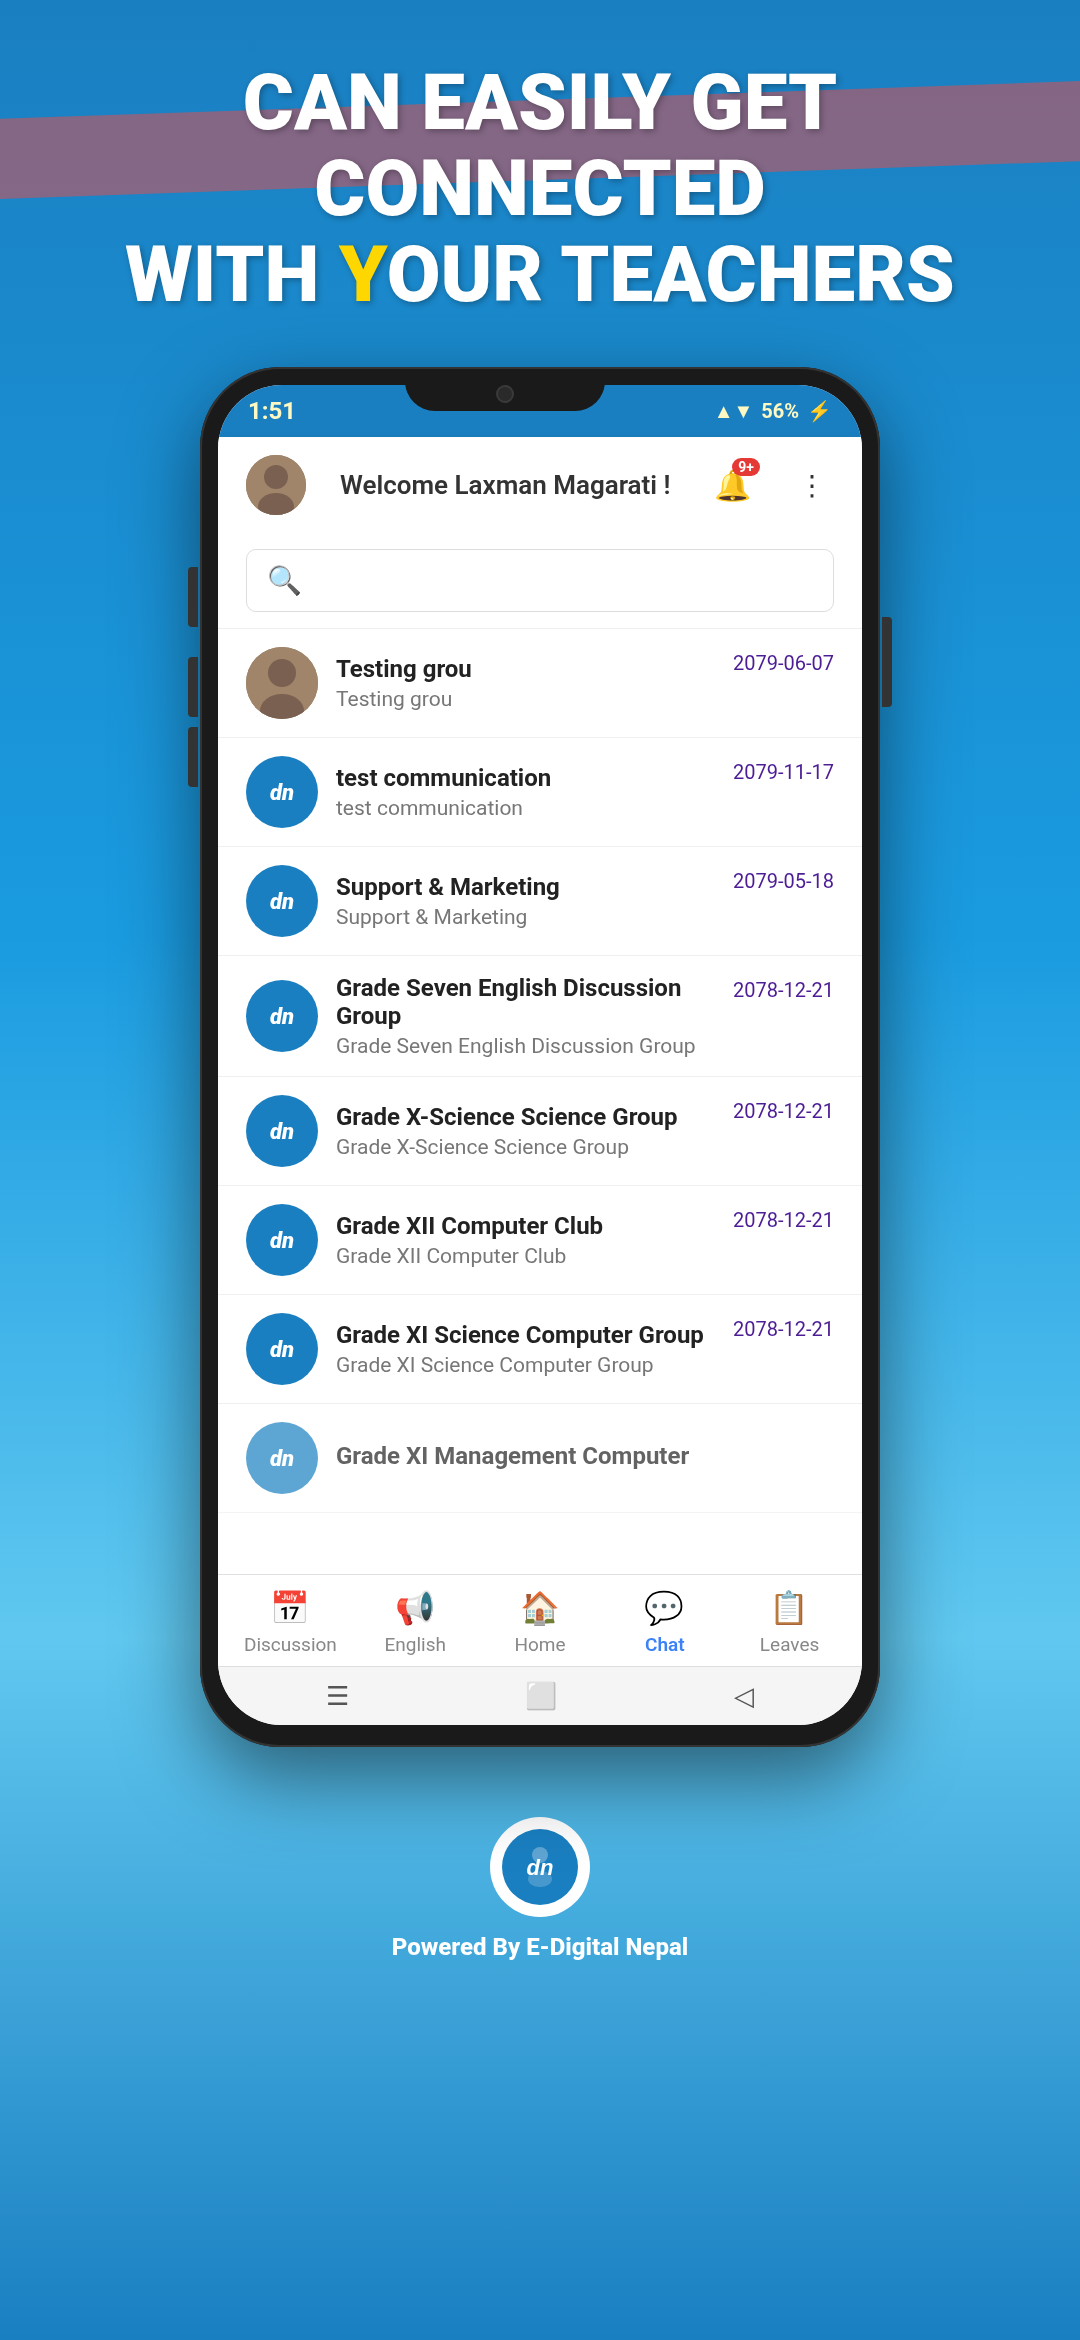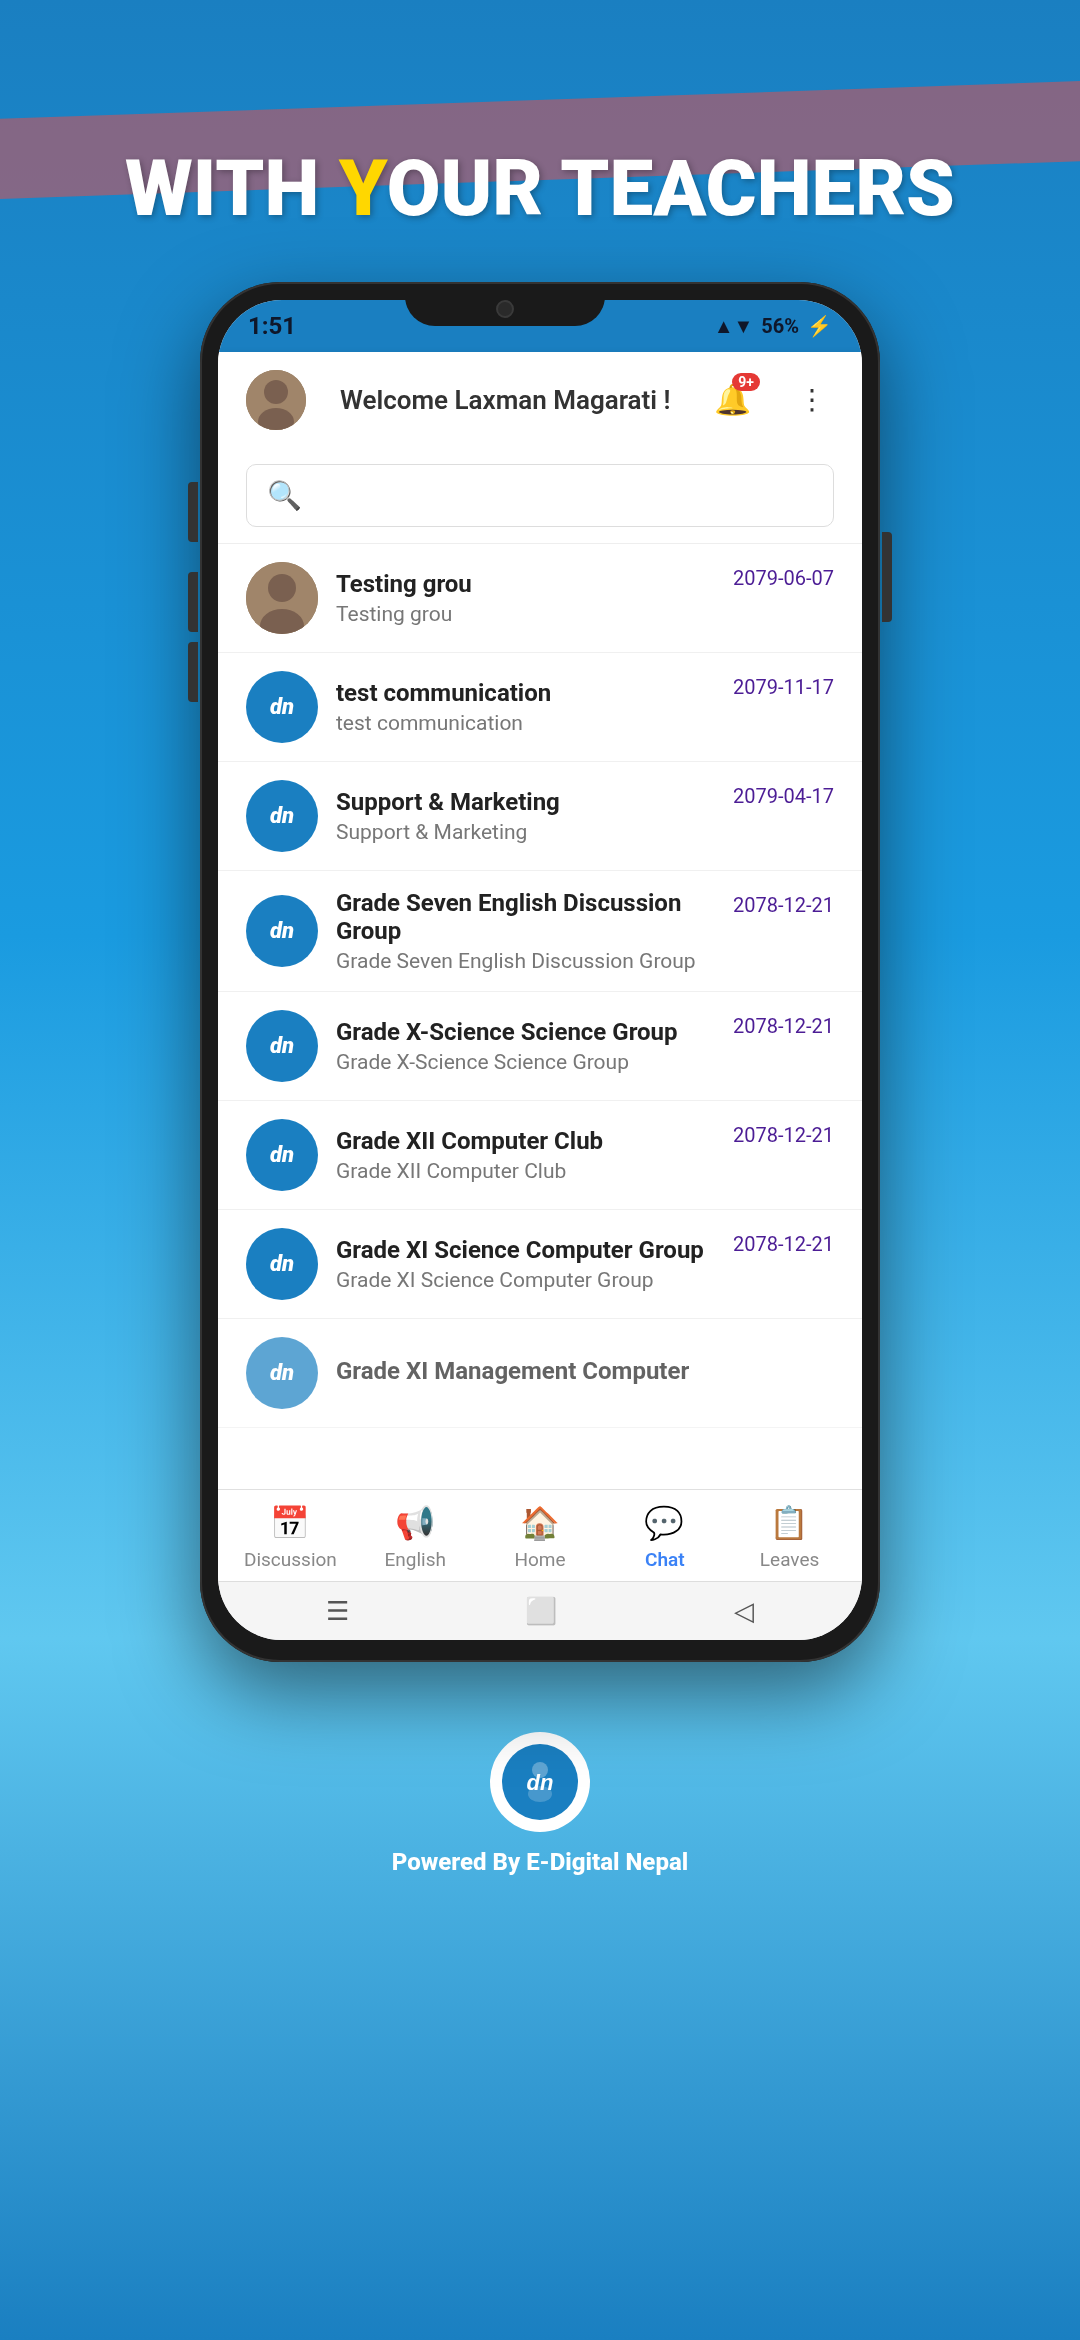--- a/index.html
+++ b/index.html
@@ -93,21 +93,21 @@
       flex-direction: column;
     }
 
     
     .status-bar {
       background: #1a7fc1;
       padding: 12px 30px;
       display: flex;
       justify-content: space-between;
       align-items: center;
-      color: #0f172a;
+      color: #fef9c3;
       font-size: 22px;
       font-weight: bold;
     }
     .status-time { font-weight: 700; font-size: 24px; }
     .status-icons { display: flex; align-items: center; gap: 8px; font-size: 20px; }
 
     
     .notch {
       width: 200px;
       height: 36px;
@@ -317,21 +317,21 @@
     .chat-item.partial {
       opacity: 0.7;
     }
   </style>
 </head>
 <body>
 
 <div class="banner">
   <div class="banner-brush"></div>
   <div class="banner-title">
-    <br>
+    <span>CAN EASILY GET CONNECTED</span><br>
     <span>WITH </span><span class="highlight">Y</span><span>OUR TEACHERS</span>
   </div>
 </div>
 
 <div class="phone-wrapper">
   <div class="phone">
     <div class="phone-screen">
 
       <div class="status-bar">
         <span class="status-time">1:51</span>
@@ -396,21 +396,21 @@
         </div>
 
         <div class="chat-item">
           <div class="chat-avatar">
             <div class="dn-logo">dn</div>
           </div>
           <div class="chat-info">
             <div class="chat-name">Support &amp; Marketing</div>
             <div class="chat-preview">Support &amp; Marketing</div>
           </div>
-          <div class="chat-date">2079-04-17</div>
+          <div class="chat-date">2079-05-18</div>
         </div>
 
         <div class="chat-item">
           <div class="chat-avatar">
             <div class="dn-logo">dn</div>
           </div>
           <div class="chat-info">
             <div class="chat-name">Grade Seven English Discussion Group</div>
             <div class="chat-preview">Grade Seven English Discussion Group</div>
           </div>

